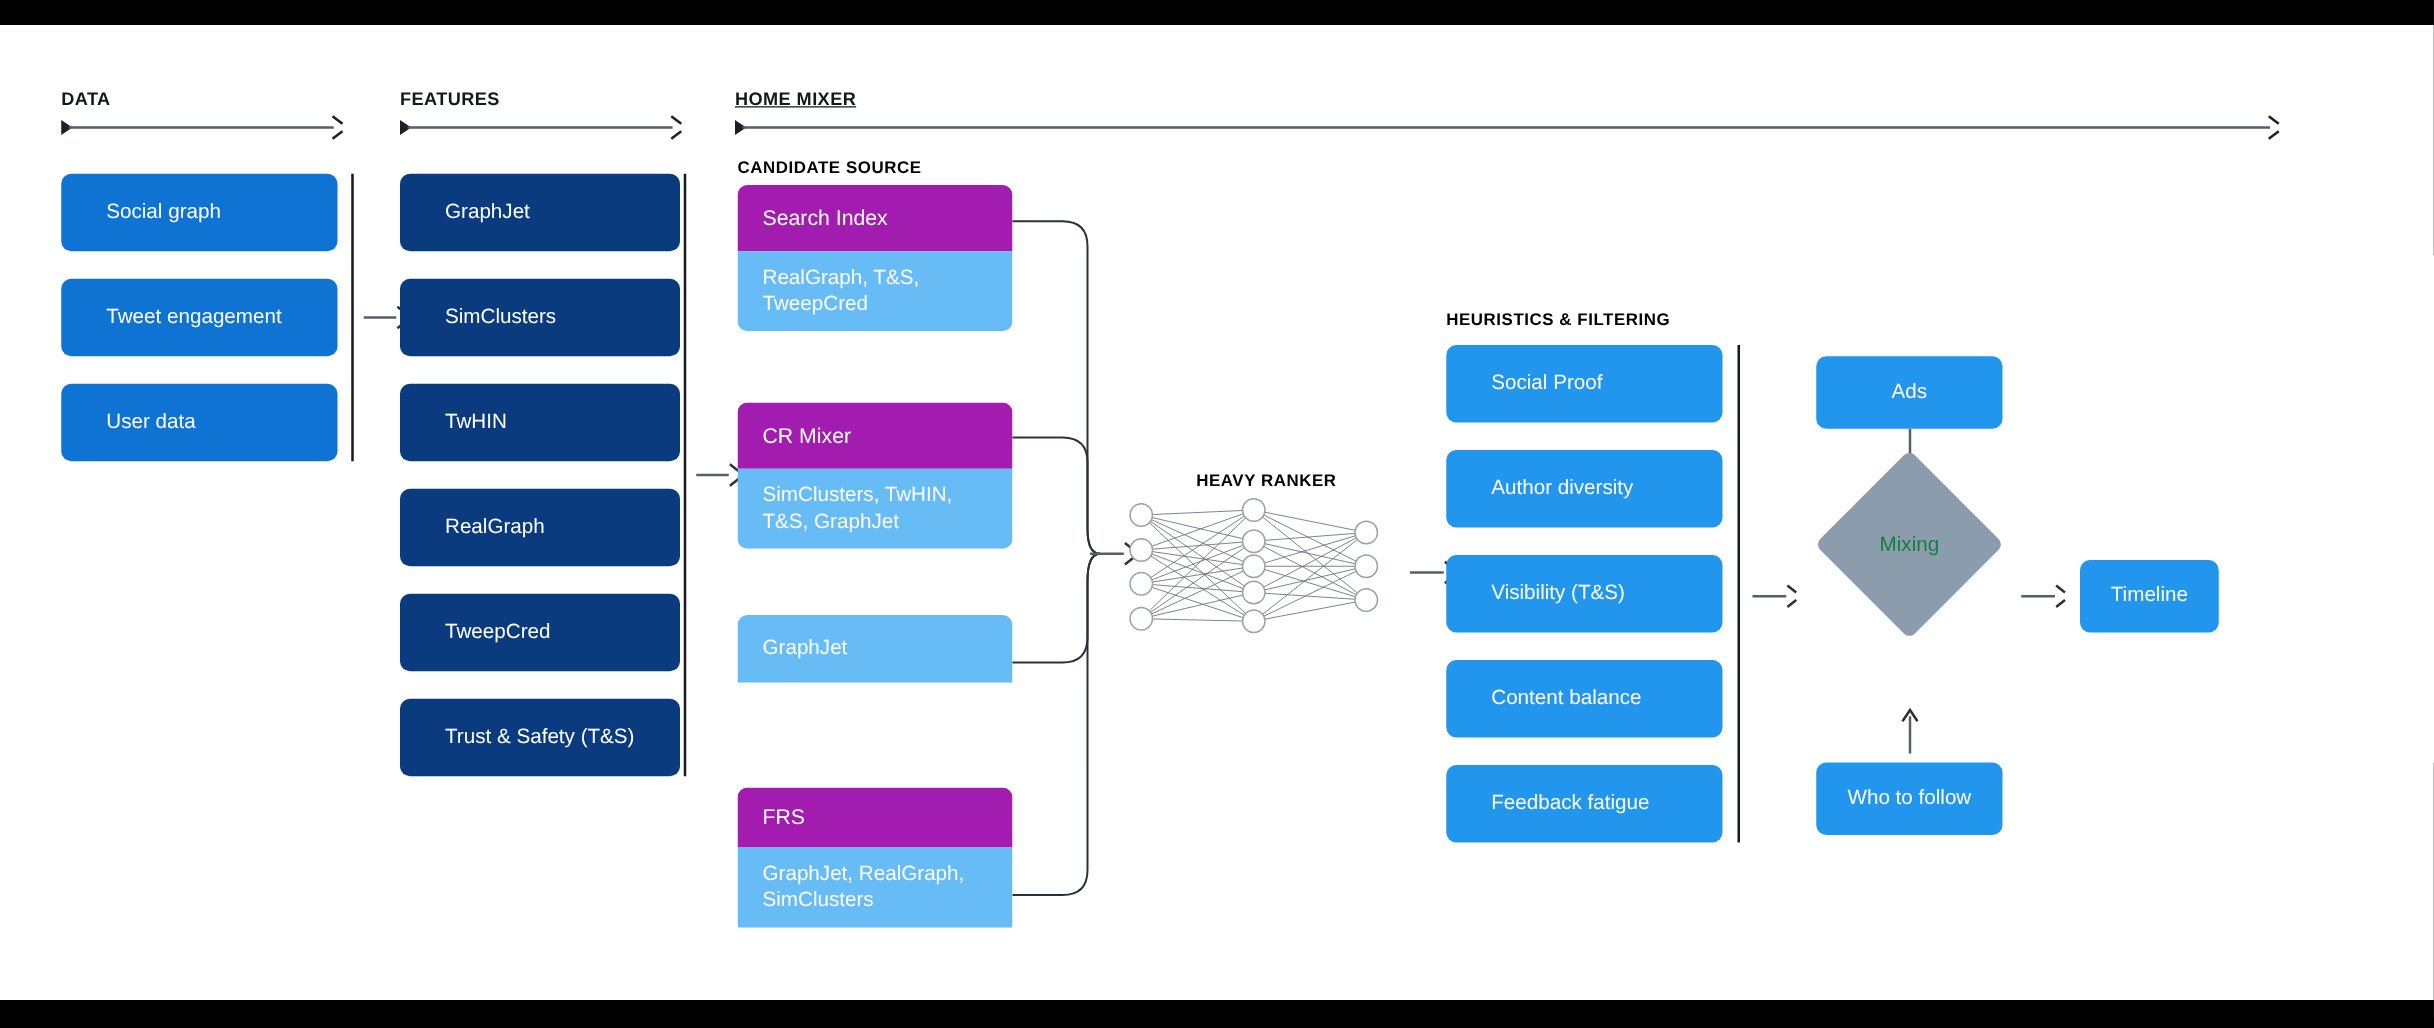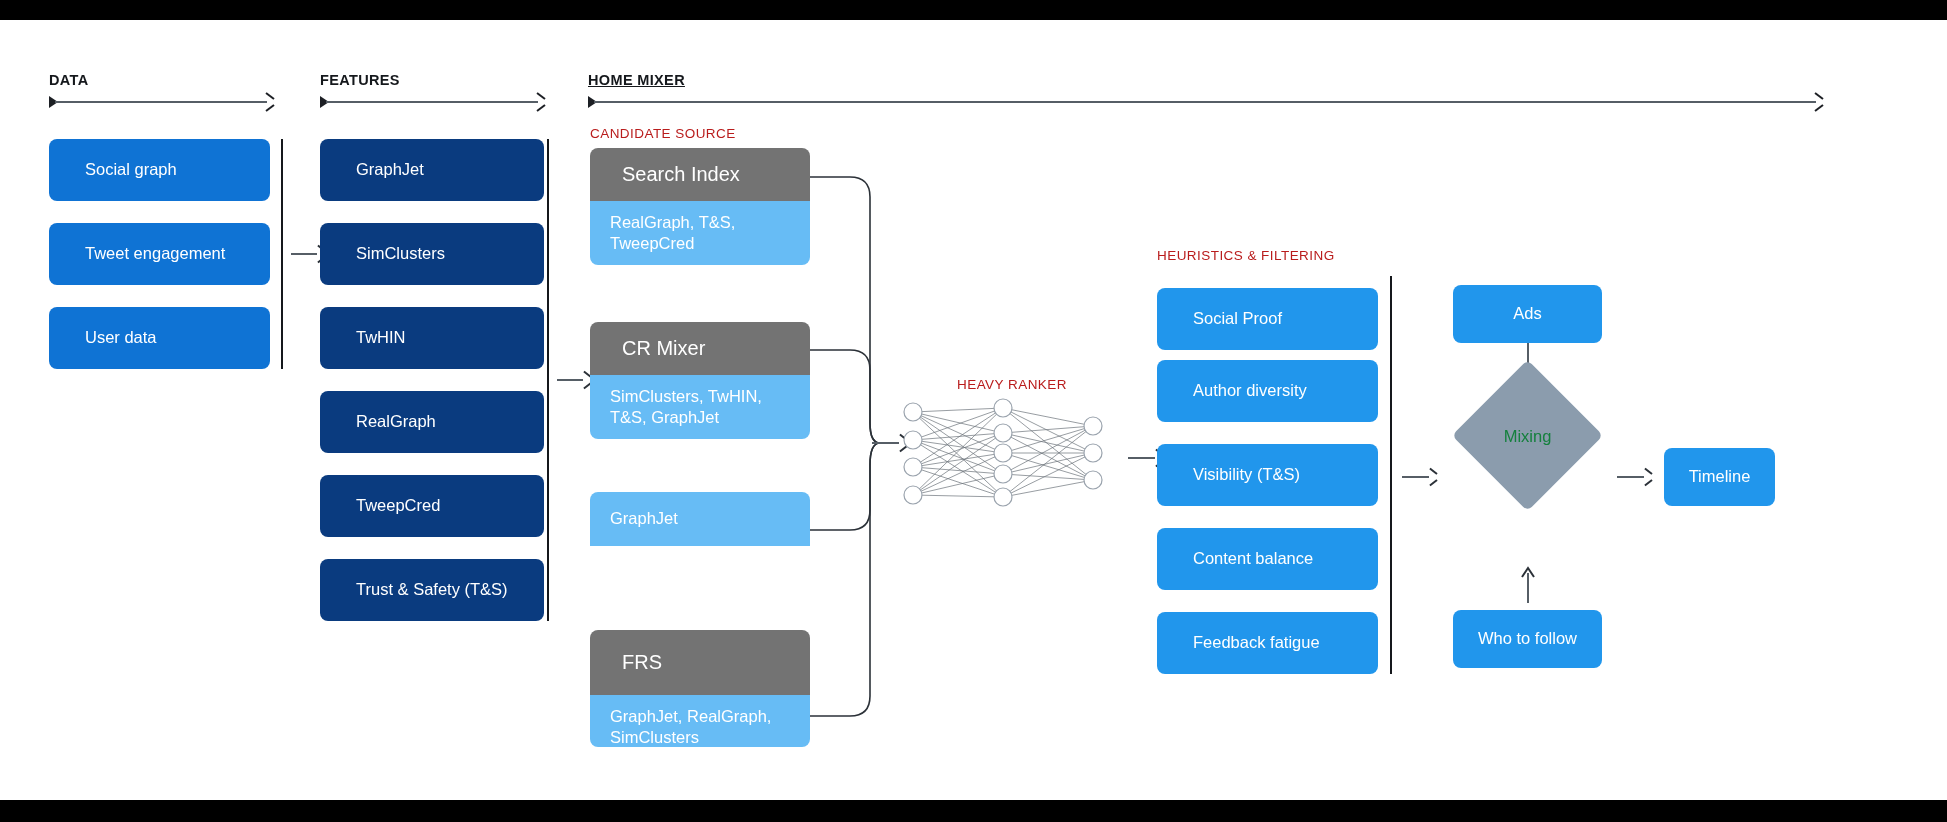--- a/index.html
+++ b/index.html
@@ -22,22 +22,22 @@
     position: absolute;
     font-size: 14.5px;
     font-weight: bold;
     color: #15181c;
     letter-spacing: 0.35px;
     white-space: nowrap;
   }
   .sub-title {
     position: absolute;
     font-size: 13.5px;
-    font-weight: 400;
-    color: #b91c1c;
+    font-weight: 700;
+    color: #000000;
     letter-spacing: 0.45px;
     white-space: nowrap;
   }
   .axis { position: absolute; height: 12px; }
   .axis .bar {
     position: absolute; left: 6px; right: 6px; top: 5px;
     height: 2px; background: #565e66;
   }
   .axis .tri-l {
     position: absolute; left: 0; top: 0;
@@ -70,25 +70,25 @@
     padding-right: 12px;
   }
   .box.data     { background: #0f73d4; }
   .box.feature  { background: #0a3b7f; }
   .box.heur     { background: #2196ec; }
   .box.center   { justify-content: center; padding-left: 12px; }
 
   
   .cs-card { position: absolute; border-radius: 8px; overflow: hidden; }
   .cs-head {
-    background: #737373;
+    background: #a21caf;
     color: #fff;
-    font-size: 20px;
+    font-size: 17px;
     display: flex; align-items: center;
-    padding: 0 32px;
+    padding: 0 20px;
     width: 100%;
   }
   .cs-body {
     background: #67bcf5;
     color: #ffffff;
     font-size: 16.5px;
     line-height: 1.28;
     display: flex; align-items: center;
     padding: 0 20px;
     width: 100%;
@@ -212,21 +212,21 @@
     <div class="cs-head" style="height:53px;">CR Mixer</div>
     <div class="cs-body" style="height:64px;">SimClusters, TwHIN,
 T&amp;S, GraphJet</div>
   </div>
 
   <div class="cs-card" style="left:590px; top:472px; width:220px; height:107px;">
     <div class="cs-body" style="height:54px;">GraphJet</div>
   </div>
 
   <div class="cs-card" style="left:590px; top:610px; width:220px; height:117px;">
-    <div class="cs-head" style="height:65px;">FRS</div>
+    <div class="cs-head" style="height:48px;">FRS</div>
     <div class="cs-body" style="height:64px;">GraphJet, RealGraph,
 SimClusters</div>
   </div>
 
   <svg class="abs" style="left:808px; top:150px; width:80px; height:560px;">
     <g fill="none" stroke="#2b3138" stroke-width="1.6">
       <path d="M 2 7 L 42 7 Q 62 7 62 27 L 62 253 Q 62 273 72 273"></path>
       <path d="M 2 180 L 42 180 Q 62 180 62 200 L 62 253 Q 62 273 72 273"></path>
       <path d="M 2 360 L 42 360 Q 62 360 62 340 L 62 295 Q 62 273 72 273"></path>
       <path d="M 2 546 L 42 546 Q 62 546 62 526 L 62 295 Q 62 273 72 273"></path>
@@ -289,21 +289,21 @@
         <circle cx="198" cy="55" r="9"></circle>
       <circle cx="198" cy="82" r="9"></circle>
     </g>
   </svg>
 
   <div class="arrow-r" style="left:1128px; top:433px; width:34px;">
     <div class="shaft"></div>
       <div class="head"></div>
   </div>
 
-  <div class="box heur" style="left:1157px; top:268px; width:221px; height:62px;">
+  <div class="box heur" style="left:1157px; top:256px; width:221px; height:62px;">
     <span>Social Proof</span>
   </div>
   <div class="box heur" style="left:1157px; top:340px; width:221px; height:62px;">
     <span>Author diversity</span>
   </div>
   <div class="box heur" style="left:1157px; top:424px; width:221px; height:62px;">
     <span>Visibility (T&amp;S)</span>
   </div>
   <div class="box heur" style="left:1157px; top:508px; width:221px; height:62px;">
     <span>Content balance</span>

